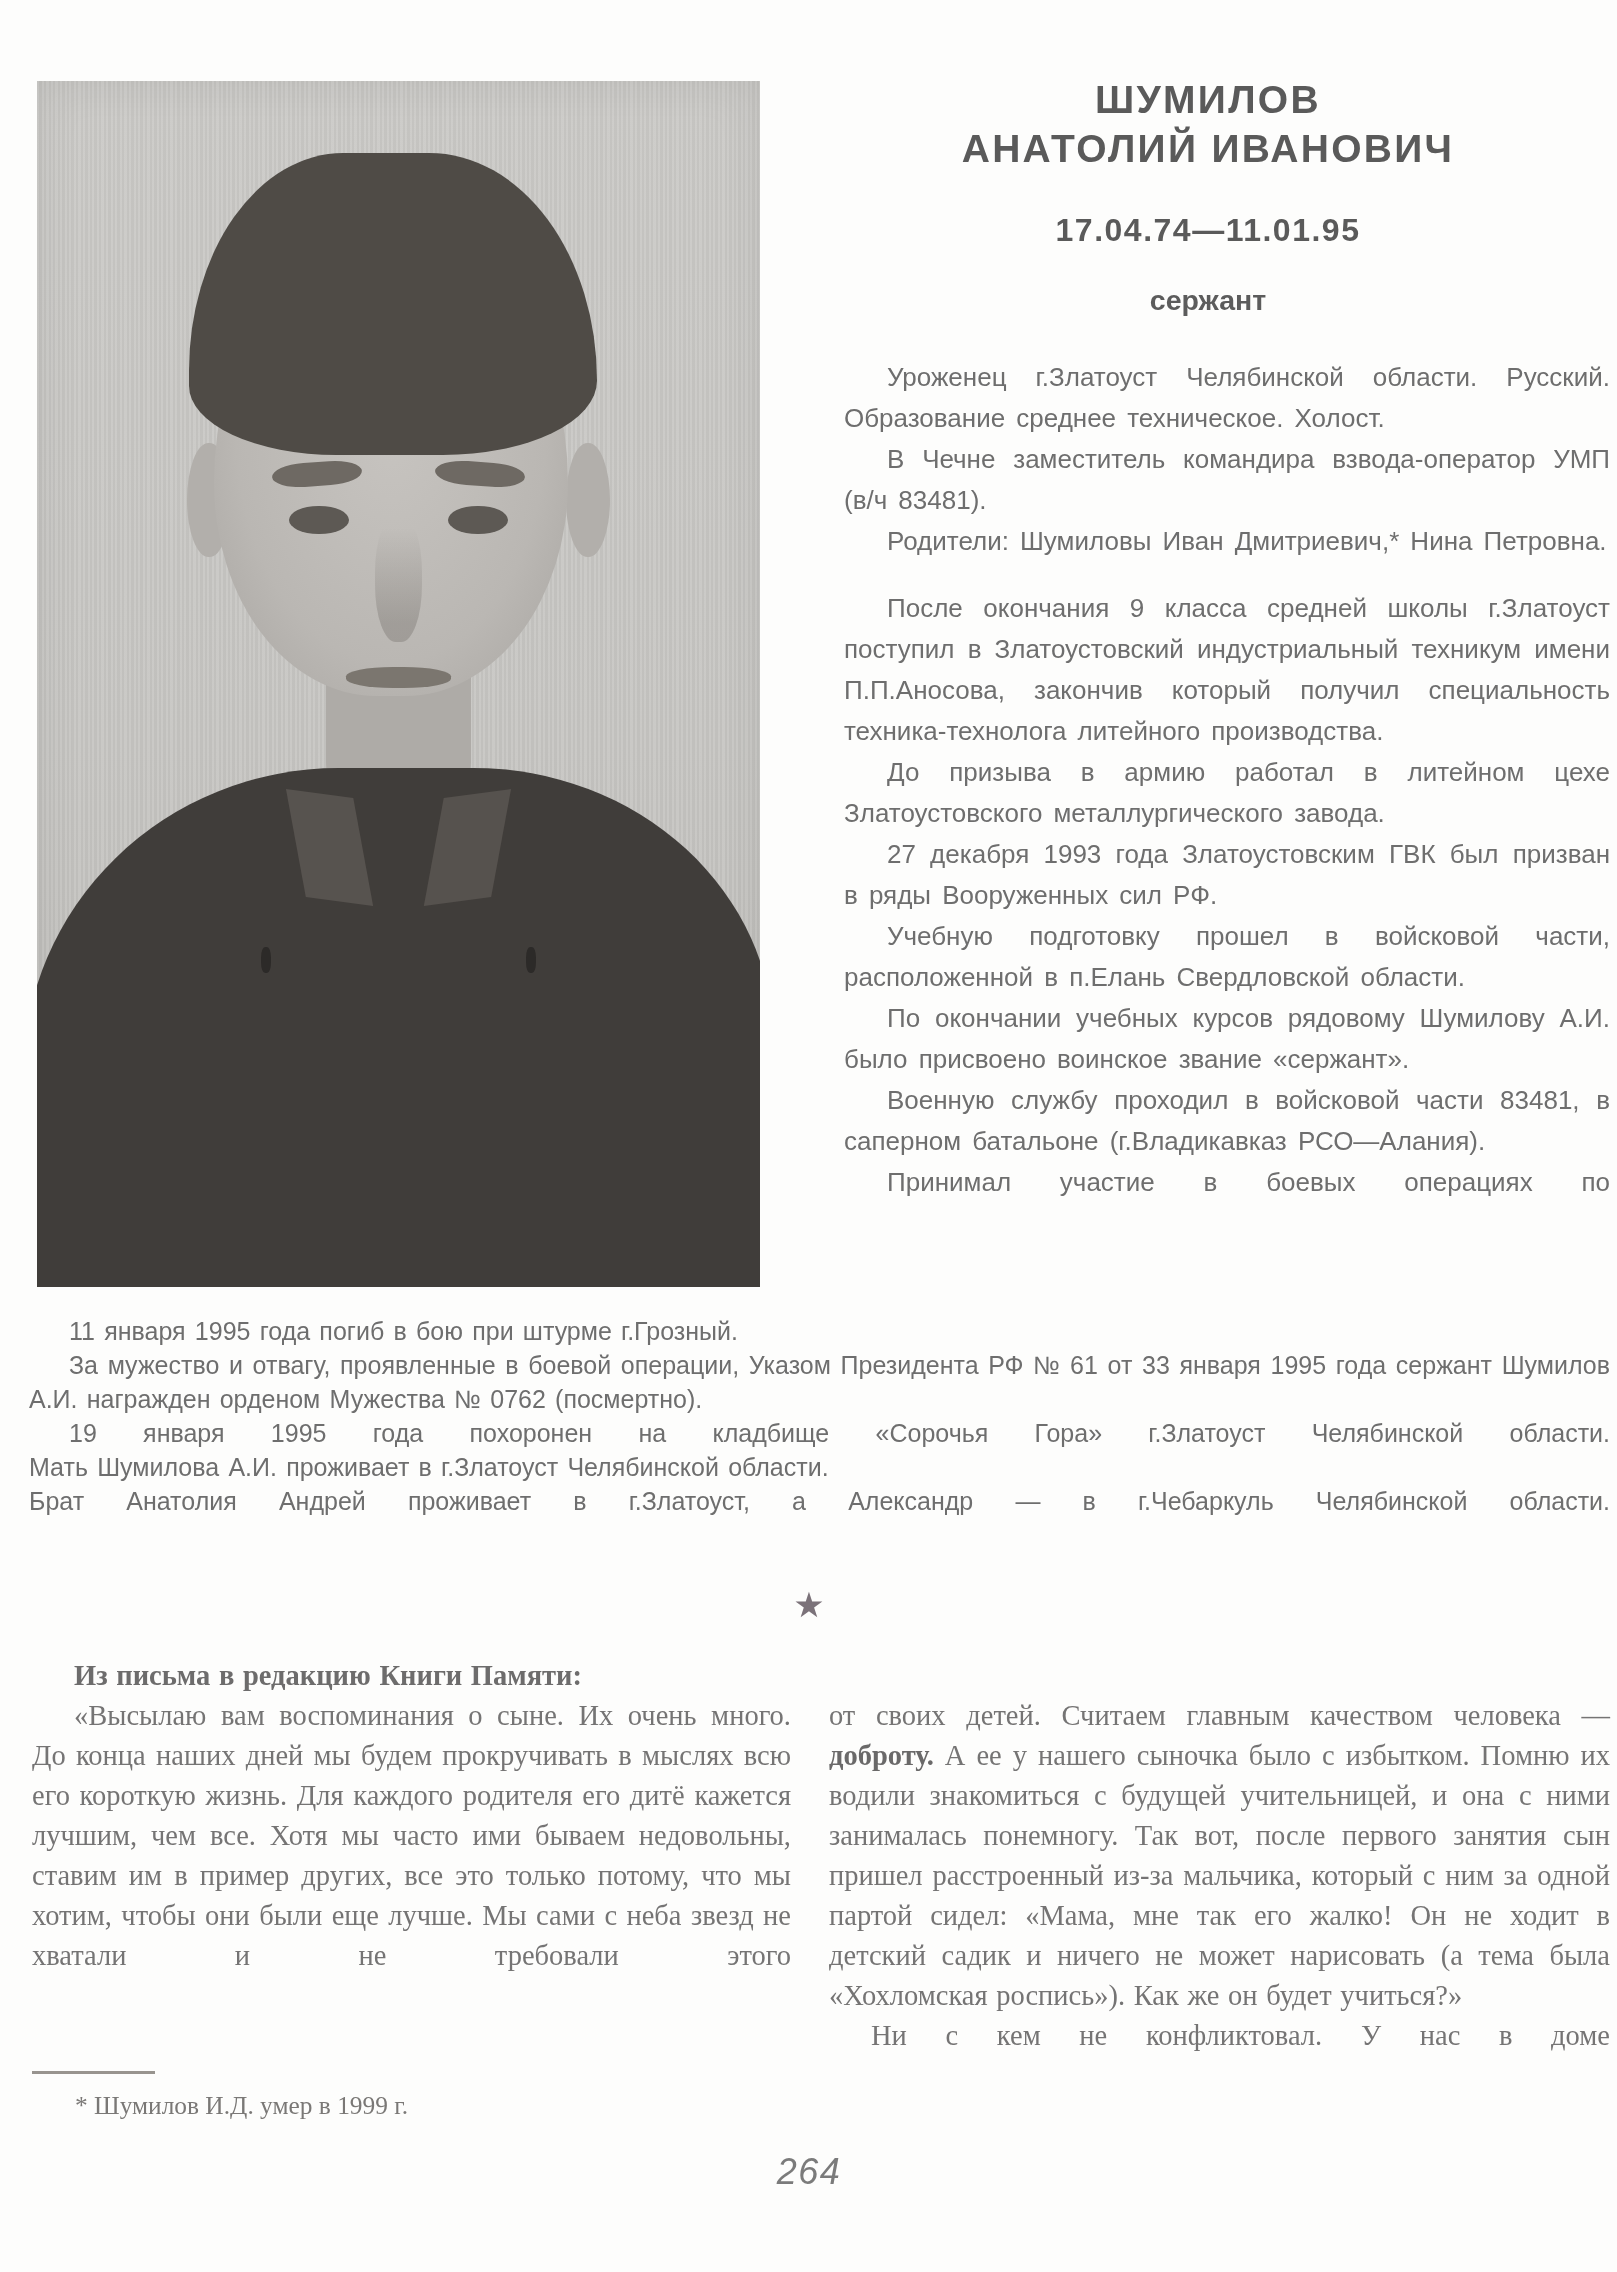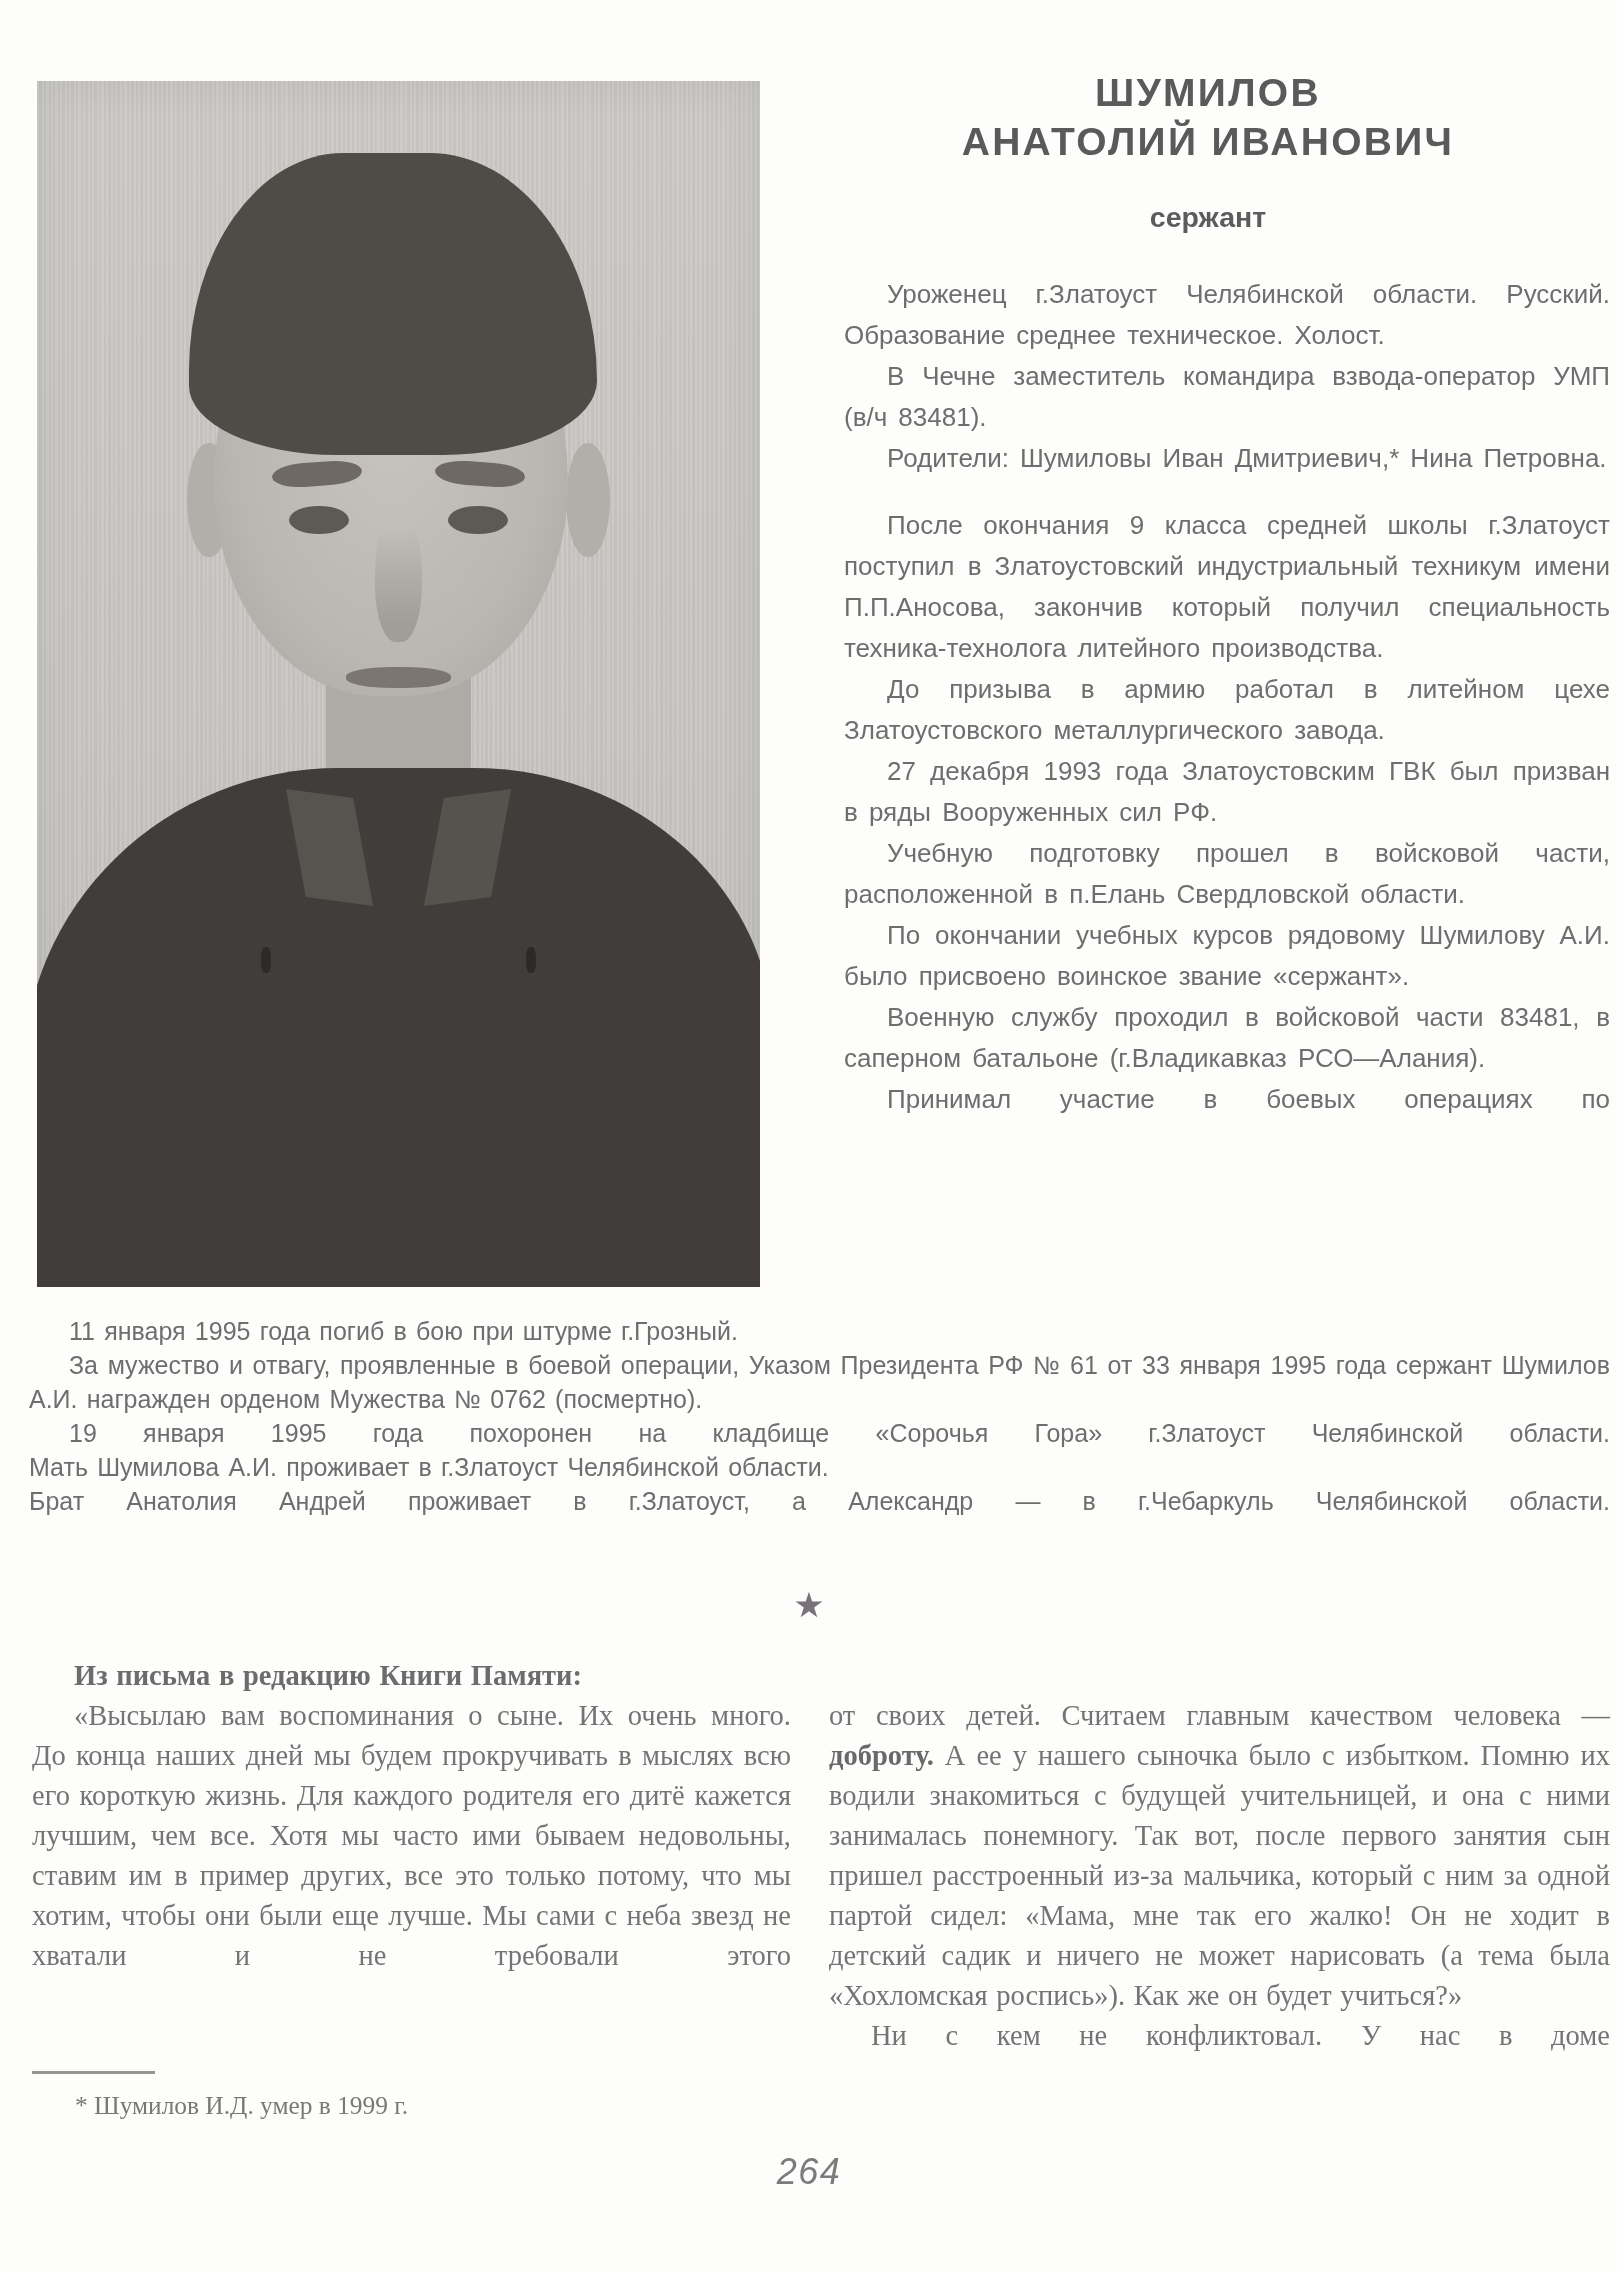--- a/index.html
+++ b/index.html
@@ -40,21 +40,21 @@
   .p-mouth  { left:42.8%; top:48.6%; width:14.4%; height:1.7%; background:#7b766f; border-radius:45%; }
   .p-torso  { left:-2%; bottom:-1%; width:104%; height:44%;
               background:#403d3a;
               border-radius:42% 40% 0 0 / 58% 52% 0 0; }
   .p-collar-l { left:36%; bottom:32%; width:9%; height:9%; background:#57534f; transform:skewX(18deg) rotate(8deg); }
   .p-collar-r { right:36%; bottom:32%; width:9%; height:9%; background:#56524e; transform:skewX(-18deg) rotate(-8deg); }
   .p-pin-l  { left:31%; bottom:26%; width:1.4%; height:2.2%; background:#2c2a28; border-radius:40%; }
   .p-pin-r  { right:31%; bottom:26%; width:1.4%; height:2.2%; background:#2c2a28; border-radius:40%; }
 
   
-  .right-col { position:absolute; left:806px; top:68px; width:804px; color:#6e6e6e; }
+  .right-col { position:absolute; left:806px; top:75px; width:804px; color:#6e6e6e; }
   .h-sur, .h-name {
     margin:0; text-align:center; font-weight:bold; color:#5a5a5a;
     font-size:39px; line-height:49px; letter-spacing:2.3px;
   }
   .h-dates { margin:39px 0 0 0; text-align:center; font-weight:bold; color:#5a5a5a; font-size:32px; letter-spacing:1.5px; }
   .h-rank  { margin:35px 0 0 0; text-align:center; font-weight:bold; color:#5c5c5c; font-size:28.5px; }
   .bio { margin-top:40px;margin-left:38px; }
   .bio p {
     margin:0; font-size:26px; line-height:41px; word-spacing:3.9px;
     text-align:justify; text-indent:43px; color:#6e6e6e;
@@ -111,20 +111,21 @@
   <div class="p-torso"></div>
   <div class="p-collar-l"></div>
   <div class="p-collar-r"></div>
   <div class="p-pin-l"></div>
   <div class="p-pin-r"></div>
 </div>
 
 <div class="right-col">
   <p class="h-sur">ШУМИЛОВ</p>
   <p class="h-name">АНАТОЛИЙ ИВАНОВИЧ</p>
+  <p class="h-dates">17.04.74—11.01.95</p>
   <p class="h-rank">сержант</p>
   <div class="bio">
     <p>Уроженец г.Златоуст Челябинской области. Русский. Образование среднее техническое. Холост.</p>
     <p>В Чечне заместитель командира взвода-оператор УМП (в/ч 83481).</p>
     <p>Родители: Шумиловы Иван Дмитриевич,* Нина Петровна.</p>
     <p class="gap">После окончания 9 класса средней школы г.Златоуст поступил в Златоустовский индустриаль­ный техникум имени П.П.Аносова, закончив кото­рый получил специальность техника-технолога литейного производства.</p>
     <p>До призыва в армию работал в литейном цехе Златоустовского металлургического завода.</p>
     <p>27 декабря 1993 года Златоустовским ГВК был призван в ряды Вооруженных сил РФ.</p>
     <p>Учебную подготовку прошел в войсковой части, расположенной в п.Елань Свердловской области.</p>
     <p>По окончании учебных курсов рядовому Шуми­лову А.И. было присвоено воинское звание «сержант».</p>

